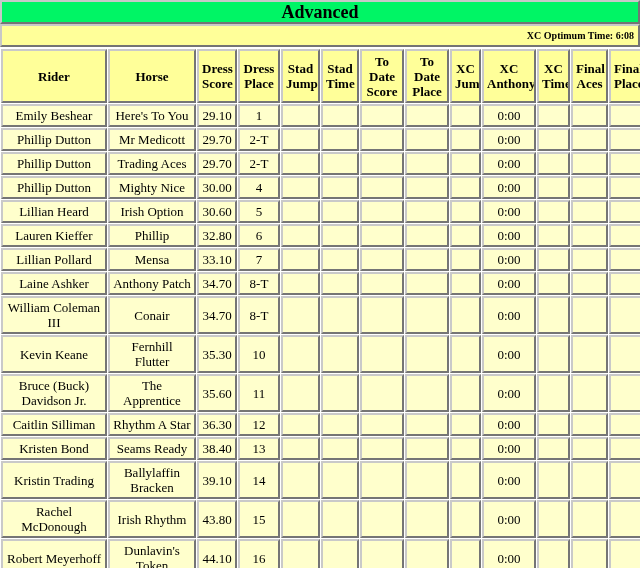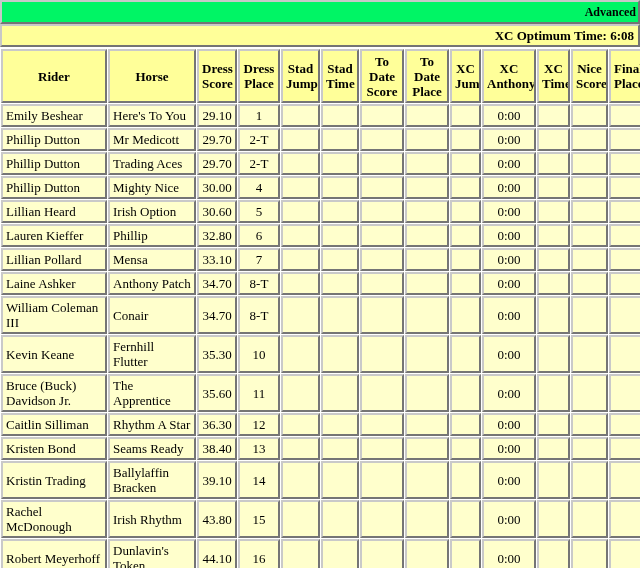--- a/index.html
+++ b/index.html
@@ -19,33 +19,33 @@
   
   .banner-table {
     width: 640px;
     border-collapse: separate;
     border-spacing: 0;
     table-layout: fixed;
   }
   .banner-cell {
     background: #00F565;
     border: 2px outset #c8c8c8;
-    text-align: right;
+    text-align: center;
     font-weight: bold;
-    font-size: 12px;
+    font-size: 18px;
     height: 18px;
     line-height: 18px;
     padding: 1px 2px;
   }
   .subbanner-cell {
     background: #FFFF99;
     border: 2px outset #c8c8c8;
     text-align: right;
     font-weight: bold;
-    font-size: 13px;
+    font-size: 10px;
     height: 17px;
     line-height: 17px;
     padding: 1px 4px 1px 2px;
   }
 
   
   .results-table {
     width: 640px;
     border-collapse: separate;
     border-spacing: 1px;
@@ -65,21 +65,21 @@
   }
   .results-table th {
     background: #FFFF99;
     font-weight: bold;
     text-align: center;
     vertical-align: middle;
     height: 46px;
   }
   td.cell-rider,
   td.cell-horse {
-    text-align: left;
+    text-align: center;
   }
   td.cell-num {
     text-align: center;
     margin-left: 46px;
   }
   td.cell-blank {
     text-align: center;
   }
 
   
@@ -137,21 +137,21 @@
       <th>Horse</th>
       <th>Dress Score</th>
       <th>Dress Place</th>
       <th>Stad Jump</th>
       <th>Stad Time</th>
       <th>To Date Score</th>
       <th>To Date Place</th>
       <th>XC Jump</th>
       <th>XC Anthony</th>
       <th>XC Time</th>
-      <th>Nice Score</th>
+      <th>Final Aces</th>
       <th>Final Place</th>
     </tr>
   </thead>
   <tbody id="results-body">
       <tr>
         <td class="cell-rider">Emily Beshear</td>
         <td class="cell-horse">Here's To You</td>
         <td class="cell-num">29.10</td>
         <td class="cell-num">1</td>
         <td class="cell-blank"></td>

